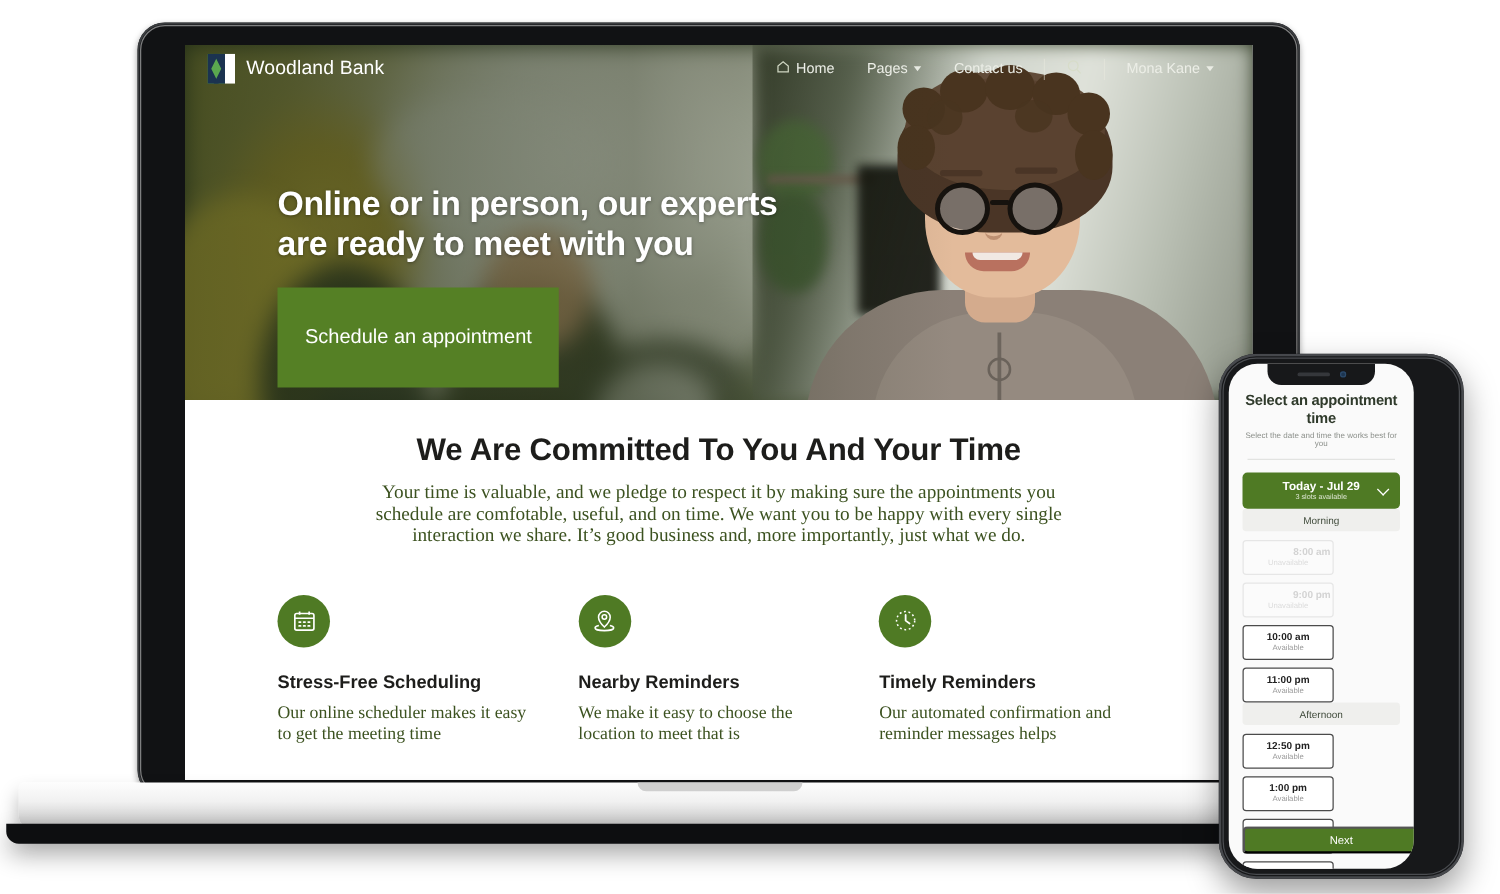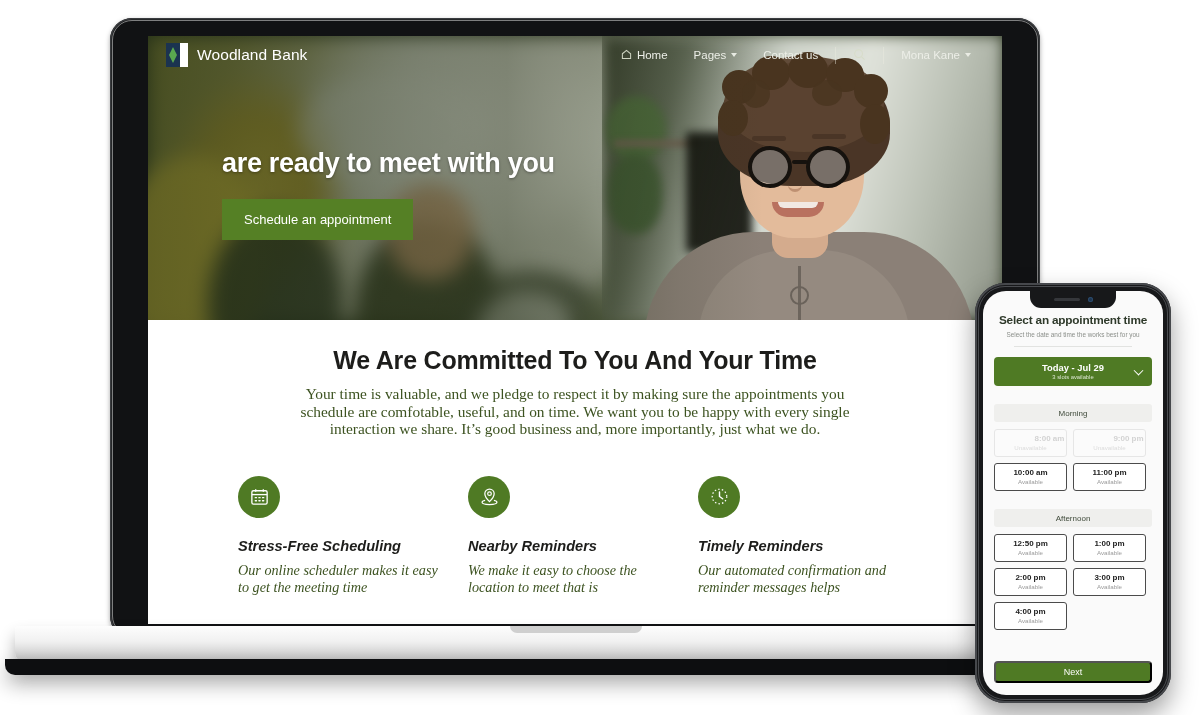--- a/index.html
+++ b/index.html
@@ -106,52 +106,52 @@
   .nav-links { margin-left:auto; display:flex; align-items:center; gap:0; color:#e9ece4; font-size:11.5px; }
   .nav-link { display:flex; align-items:center; gap:5px; padding:0 13px; color:#eceee7; white-space:nowrap; }
   .brand-name { color:#fff; font-size:15.5px; letter-spacing:.1px; }
   .nav-div { width:1px; height:17px; background:rgba(235,235,225,.45); margin:0 4px; }
   .caret { width:0;height:0;border-left:3.5px solid transparent;border-right:3.5px solid transparent;border-top:4px solid currentColor; opacity:.95; }
 
   
   .content { background:#fff; padding:26px 0 0; height:304px; }
   .h2 { text-align:center; font-size:25px; font-weight:bold; color:#1d1d1b; letter-spacing:-.2px; }
   .lede { margin:10px auto 0; width:592px; text-align:center; font-family:"Liberation Serif", serif; font-size:15.4px; line-height:1.14; color:#3c5220; }
-  .features { display:flex; margin:38px 16px 0; padding:0 74px; gap:16px;font-style:italic; }
+  .features { display:flex; margin:38px 0 0; padding:0 74px; gap:16px; }
   .feature { width:276px; }
   .f-icon { width:42px; height:42px; border-radius:50%; background:#4f7a24; display:flex; align-items:center; justify-content:center; }
   .f-title { margin-top:20px; font-size:14.6px; font-weight:bold; color:#1d1d1b; }
   .f-text { margin-top:8px; font-family:"Liberation Serif", serif; font-size:14.2px; line-height:1.22; color:#3c5220; width:200px; }
 
   
   .phone { position:absolute; left:975px; top:283px; width:196px; height:420px; }
   .phone-body {
     position:absolute; inset:0; background:#17181a; border-radius:30px;
     box-shadow: 0 12px 26px rgba(0,0,0,.38), inset 0 0 0 2px #46484c;
   }
   .phone-body:before{
     content:""; position:absolute; left:3px; top:3px; right:3px; bottom:3px;
     border-radius:27px; border:1px solid #6d7075; opacity:.6;
   }
   .phone-screen {
-    position:absolute; left:8px; top:8px; width:180px; height:404px;
+    position:absolute; left:8px; top:8px; width:148px; height:404px;
     background:#fafafa; border-radius:23px; overflow:hidden;
   }
   .notch { position:absolute; left:50%; transform:translateX(-50%); top:0; width:86px; height:17px; background:#17181a; border-radius:0 0 11px 11px; z-index:4; display:flex; align-items:center; justify-content:center; gap:8px;}
   .speaker { width:26px; height:3px; background:#35373b; border-radius:2px; }
   .cam { width:5px; height:5px; border-radius:50%; background:#1d3550; box-shadow: inset 0 0 0 1px #2c4a6b; }
   .ph-pad { padding:22px 11px 0; }
   .ph-title { text-align:center; font-size:11.8px; font-weight:bold; color:#2f3a2b; letter-spacing:-.2px; }
   .ph-sub { margin-top:4px; text-align:center; font-size:6.4px; color:#8b8f8a; }
   .ph-rule { margin:8px auto 0; width:118px; height:1px; background:#e2e3e1; }
   .date-sel { margin:10px 0 0; height:29px; background:#4f7a24; border-radius:4px; display:flex; align-items:center; justify-content:center; position:relative; }
   .date-main { color:#fff; font-size:9.4px; font-weight:bold; line-height:1.05; text-align:center;}
   .date-sub { color:#dde6d2; font-size:5.8px; text-align:center; margin-top:1px;}
   .date-caret { position:absolute; right:10px; top:50%; width:7px; height:7px; border-right:1.6px solid #fff; border-bottom:1.6px solid #fff; transform:translateY(-70%) rotate(45deg); }
-  .sec-hd { margin-top:18px; height:18px; background:#efefed; border-radius:3px; display:flex; align-items:center; justify-content:center; font-size:8px; color:#3f4a3a; }
+  .sec-hd { margin-top:0; height:18px; background:#efefed; border-radius:3px; display:flex; align-items:center; justify-content:center; font-size:8px; color:#3f4a3a; }
   .slot-grid { margin-top:7px; display:flex; flex-wrap:wrap; gap:6px; }
   .slot { width:73px; height:28px; border:1.3px solid #4b4b4b; border-radius:3px; background:#fff; display:flex; flex-direction:column; align-items:center; justify-content:center; }
   .slot.off { border:1.3px solid #e6e6e6; background:#fbfbfb; }
   .slot-t { font-size:8px; font-weight:bold; color:#222; line-height:1.1; }
   .slot-s { font-size:6.2px; color:#9a9a9a; margin-top:1px; }
   .slot.off .slot-t { color:#d3d3d3; font-weight:bold;padding-left:38px; }
   .slot.off .slot-s { color:#dcdcdc; }
   .ph-next { position:absolute; left:11px; bottom:12px; width:158px; height:22px; background:#4f7a24; border-radius:4px; color:#fff; font-size:9px; display:flex; align-items:center; justify-content:center; }
 </style>
 </head>
@@ -258,23 +258,24 @@
             <span class="nav-div"></span>
             <a class="nav-link">
               <span>Mona Kane</span>
               <span class="caret"></span>
             </a>
           </div>
         </div>
 
         <div style="position:absolute;left:74px;top:112px;z-index:5;">
           <div style="font-size:27px;font-weight:bold;color:#fff;line-height:1.17;letter-spacing:-.3px;text-shadow:0 1px 3px rgba(0,0,0,.35);">
+            <div>Online or in person, our experts</div>
             <div>are ready to meet with you</div>
           </div>
-          <button style="margin-top:19px;background:#558025;border:none;color:#fff;font-size:13px;padding:13px 22px;cursor:pointer;font-family:'Liberation Sans',sans-serif;">Schedule an appointment</button>
+          <button style="margin-top:19px;background:#558025;border:none;color:#fff;font-size:16px;padding:31px 22px;cursor:pointer;font-family:'Liberation Sans',sans-serif;">Schedule an appointment</button>
         </div>
       </div>
 
       <div class="content">
         <h2 class="h2">We Are Committed To You And Your Time</h2>
         <p class="lede">Your time is valuable, and we pledge to respect it by making sure the appointments you schedule are comfotable, useful, and on time. We want you to be happy with every single interaction we share. It’s good business and, more importantly, just what we do.</p>
 
         <div class="features">
 
           <div class="feature">

